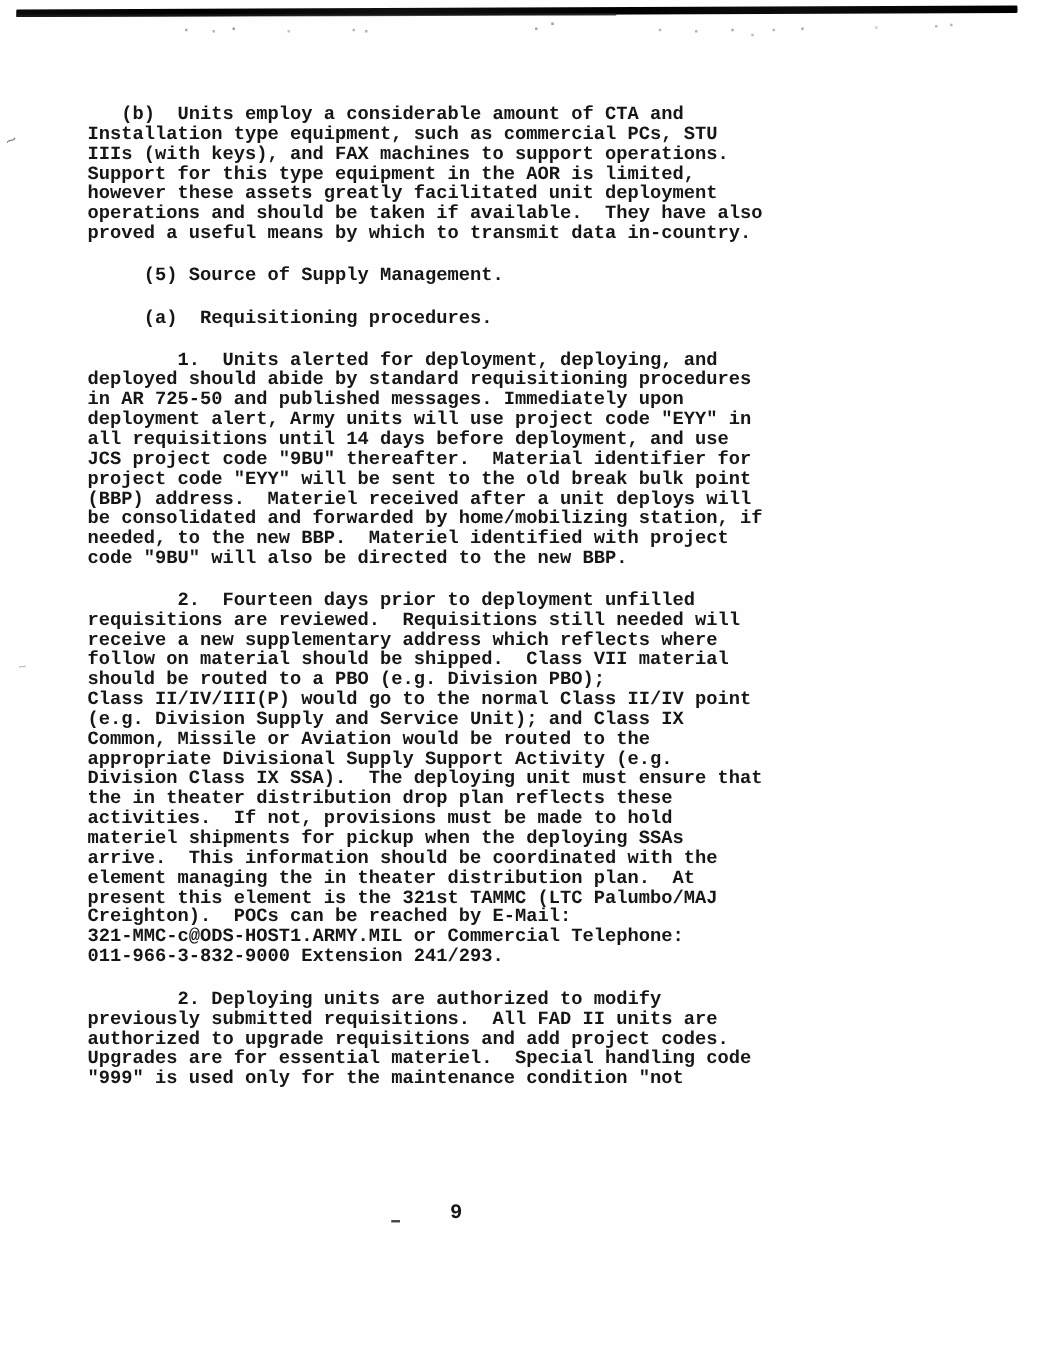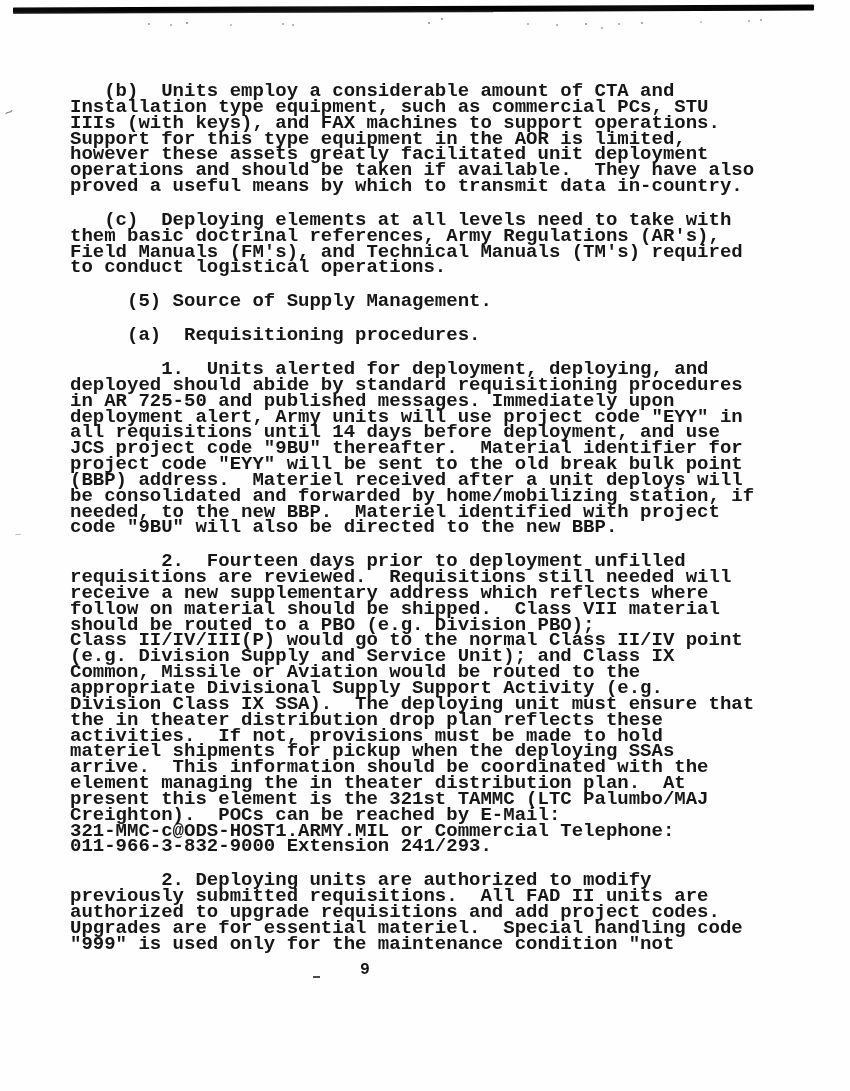--- a/index.html
+++ b/index.html
@@ -84,21 +84,21 @@
     font-size: 11px;
     color: #9a9a9a;
     opacity: 0.8;
     transform: rotate(-12deg);
   }
   .text-block {
     position: absolute;
     left: 70px;
     top: 84px;
     width: 625px;
-    font-size: 19px;
+    font-size: 15px;
     line-height: 15.85px;
     font-weight: 700;
     color: #161616;
     white-space: pre;
     letter-spacing: 0;
   }
   .text-block p {
     margin: 0 0 18px 0;
     padding: 0;
   }
@@ -132,24 +132,21 @@
   <div class="speckles"></div>
   <div class="margin-mark mark-top">~</div>
   <div class="margin-mark mark-mid">~</div>
 
   <main class="text-block" id="doc-body"><p>   (b)  Units employ a considerable amount of CTA and
 Installation type equipment, such as commercial PCs, STU
 IIIs (with keys), and FAX machines to support operations.
 Support for this type equipment in the AOR is limited,
 however these assets greatly facilitated unit deployment
 operations and should be taken if available.  They have also
-proved a useful means by which to transmit data in-country.</p><p>   (c)  Deploying elements at all levels need to take with
-them basic doctrinal references, Army Regulations (AR's),
-Field Manuals (FM's), and Technical Manuals (TM's) required
-to conduct logistical operations.</p><p>     (5) Source of Supply Management.</p><p>     (a)  Requisitioning procedures.</p><p>        1.  Units alerted for deployment, deploying, and
+proved a useful means by which to transmit data in-country.</p><p>     (5) Source of Supply Management.</p><p>     (a)  Requisitioning procedures.</p><p>        1.  Units alerted for deployment, deploying, and
 deployed should abide by standard requisitioning procedures
 in AR 725-50 and published messages. Immediately upon
 deployment alert, Army units will use project code "EYY" in
 all requisitions until 14 days before deployment, and use
 JCS project code "9BU" thereafter.  Material identifier for
 project code "EYY" will be sent to the old break bulk point
 (BBP) address.  Materiel received after a unit deploys will
 be consolidated and forwarded by home/mobilizing station, if
 needed, to the new BBP.  Materiel identified with project
 code "9BU" will also be directed to the new BBP.</p><p>        2.  Fourteen days prior to deployment unfilled

